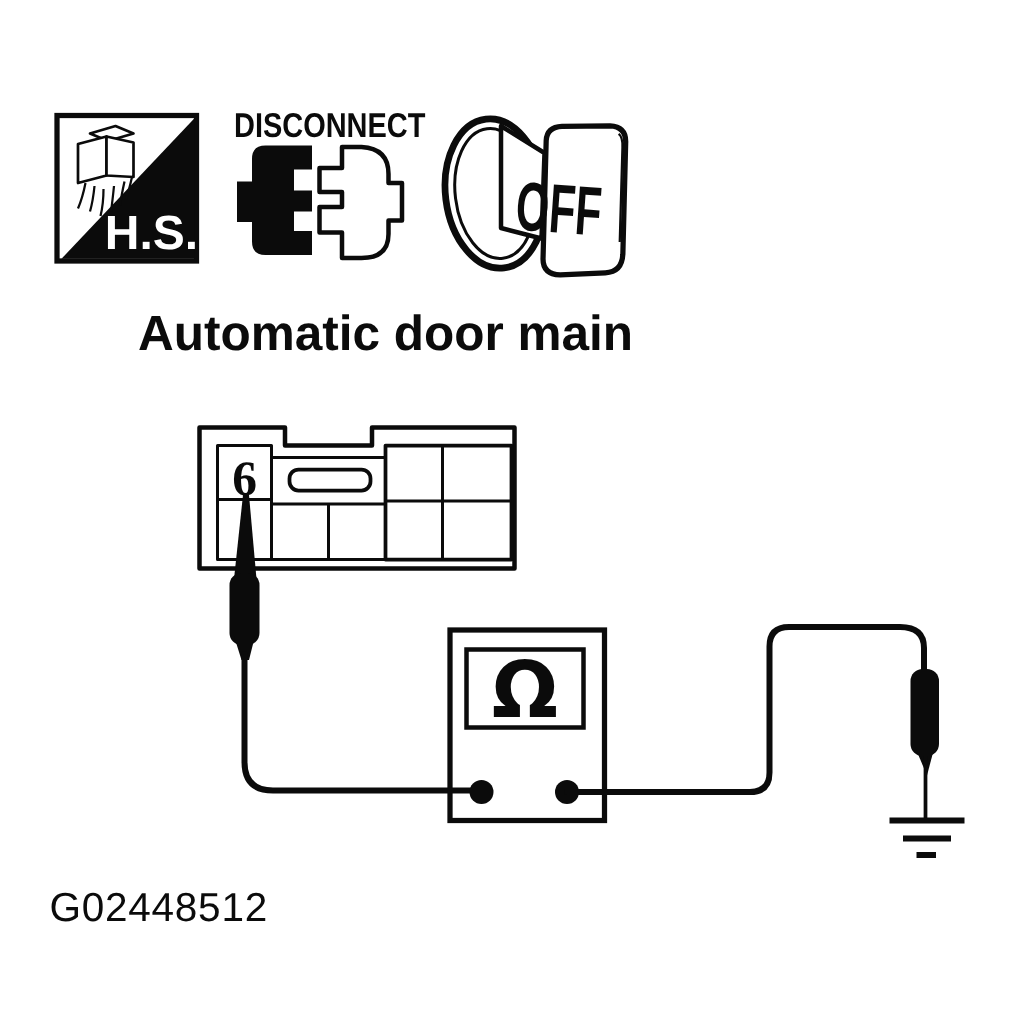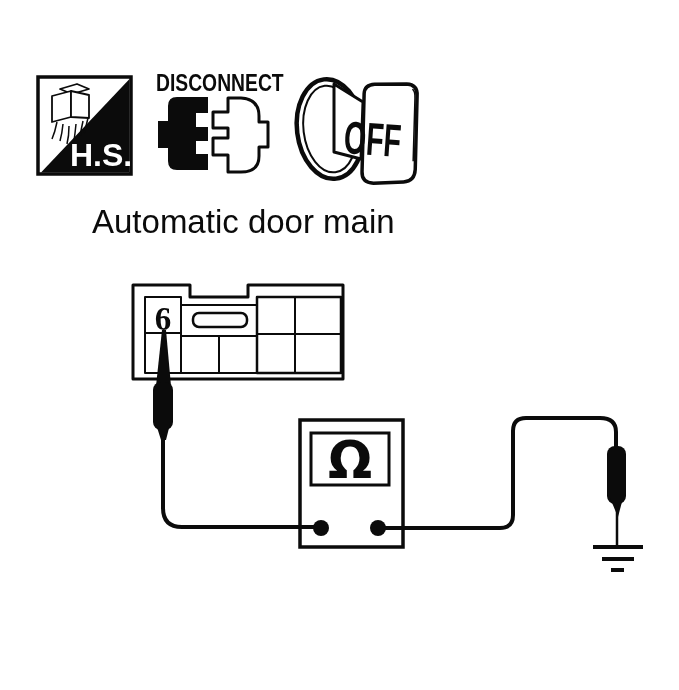--- a/index.html
+++ b/index.html
@@ -6,21 +6,21 @@
   .canvas{
     position:relative;
     width:679px;height:690px;
     background:#ffffff;
     font-family:"Liberation Sans", sans-serif;
     overflow:hidden;
   }
   .diagram-svg{position:absolute;left:0;top:0;}
   .caption{
     position:absolute;left:92px;top:202px;
-    font-size:33px;font-weight:normal;color:#0b0b0b;
+    font-size:33px;font-weight:bold;color:#0b0b0b;
     line-height:39px;letter-spacing:0px;white-space:nowrap;
   }
   .figure-id{
     position:absolute;left:33px;top:590px;
     font-size:27px;font-weight:400;color:#0b0b0b;
     letter-spacing:0.5px;white-space:nowrap;
   }
   svg text{user-select:none;}
 </style>
 </head>
@@ -122,14 +122,15 @@
       <path d="M 593,547 H 643"></path>
       <path d="M 602,559 H 634"></path>
       <path d="M 611,570 H 624"></path>
     </g>
   </svg>
 
   <div class="caption">
     <div>Automatic door main</div>
   </div>
 
+  <div class="figure-id">G02448512</div>
 
 </div>
 
 </body></html>

